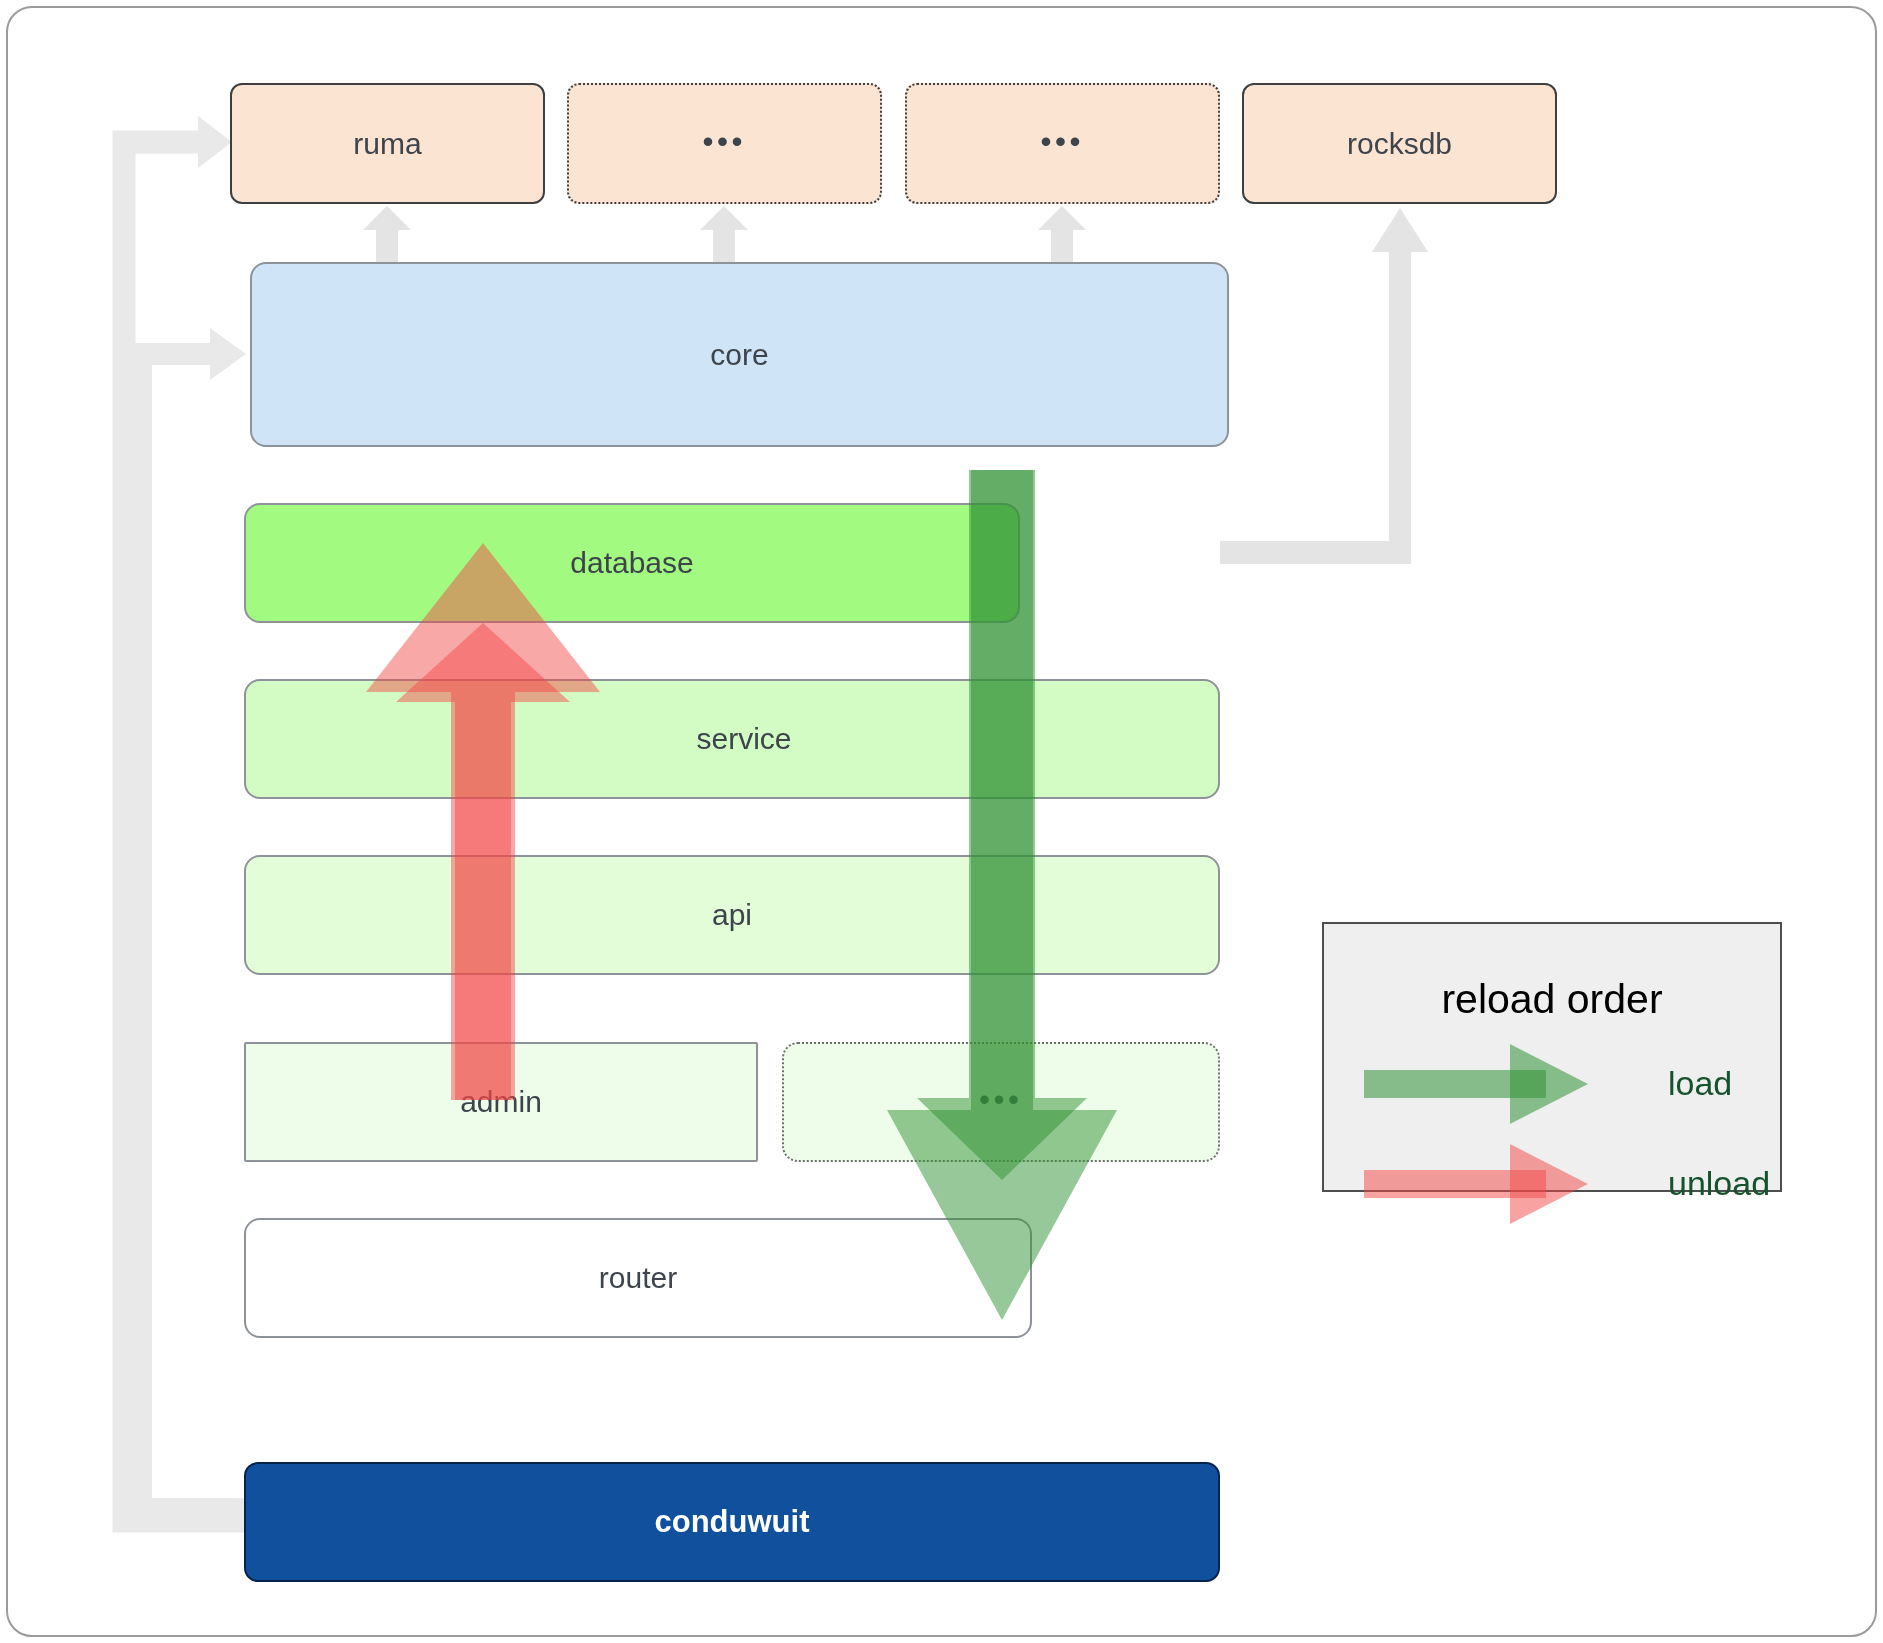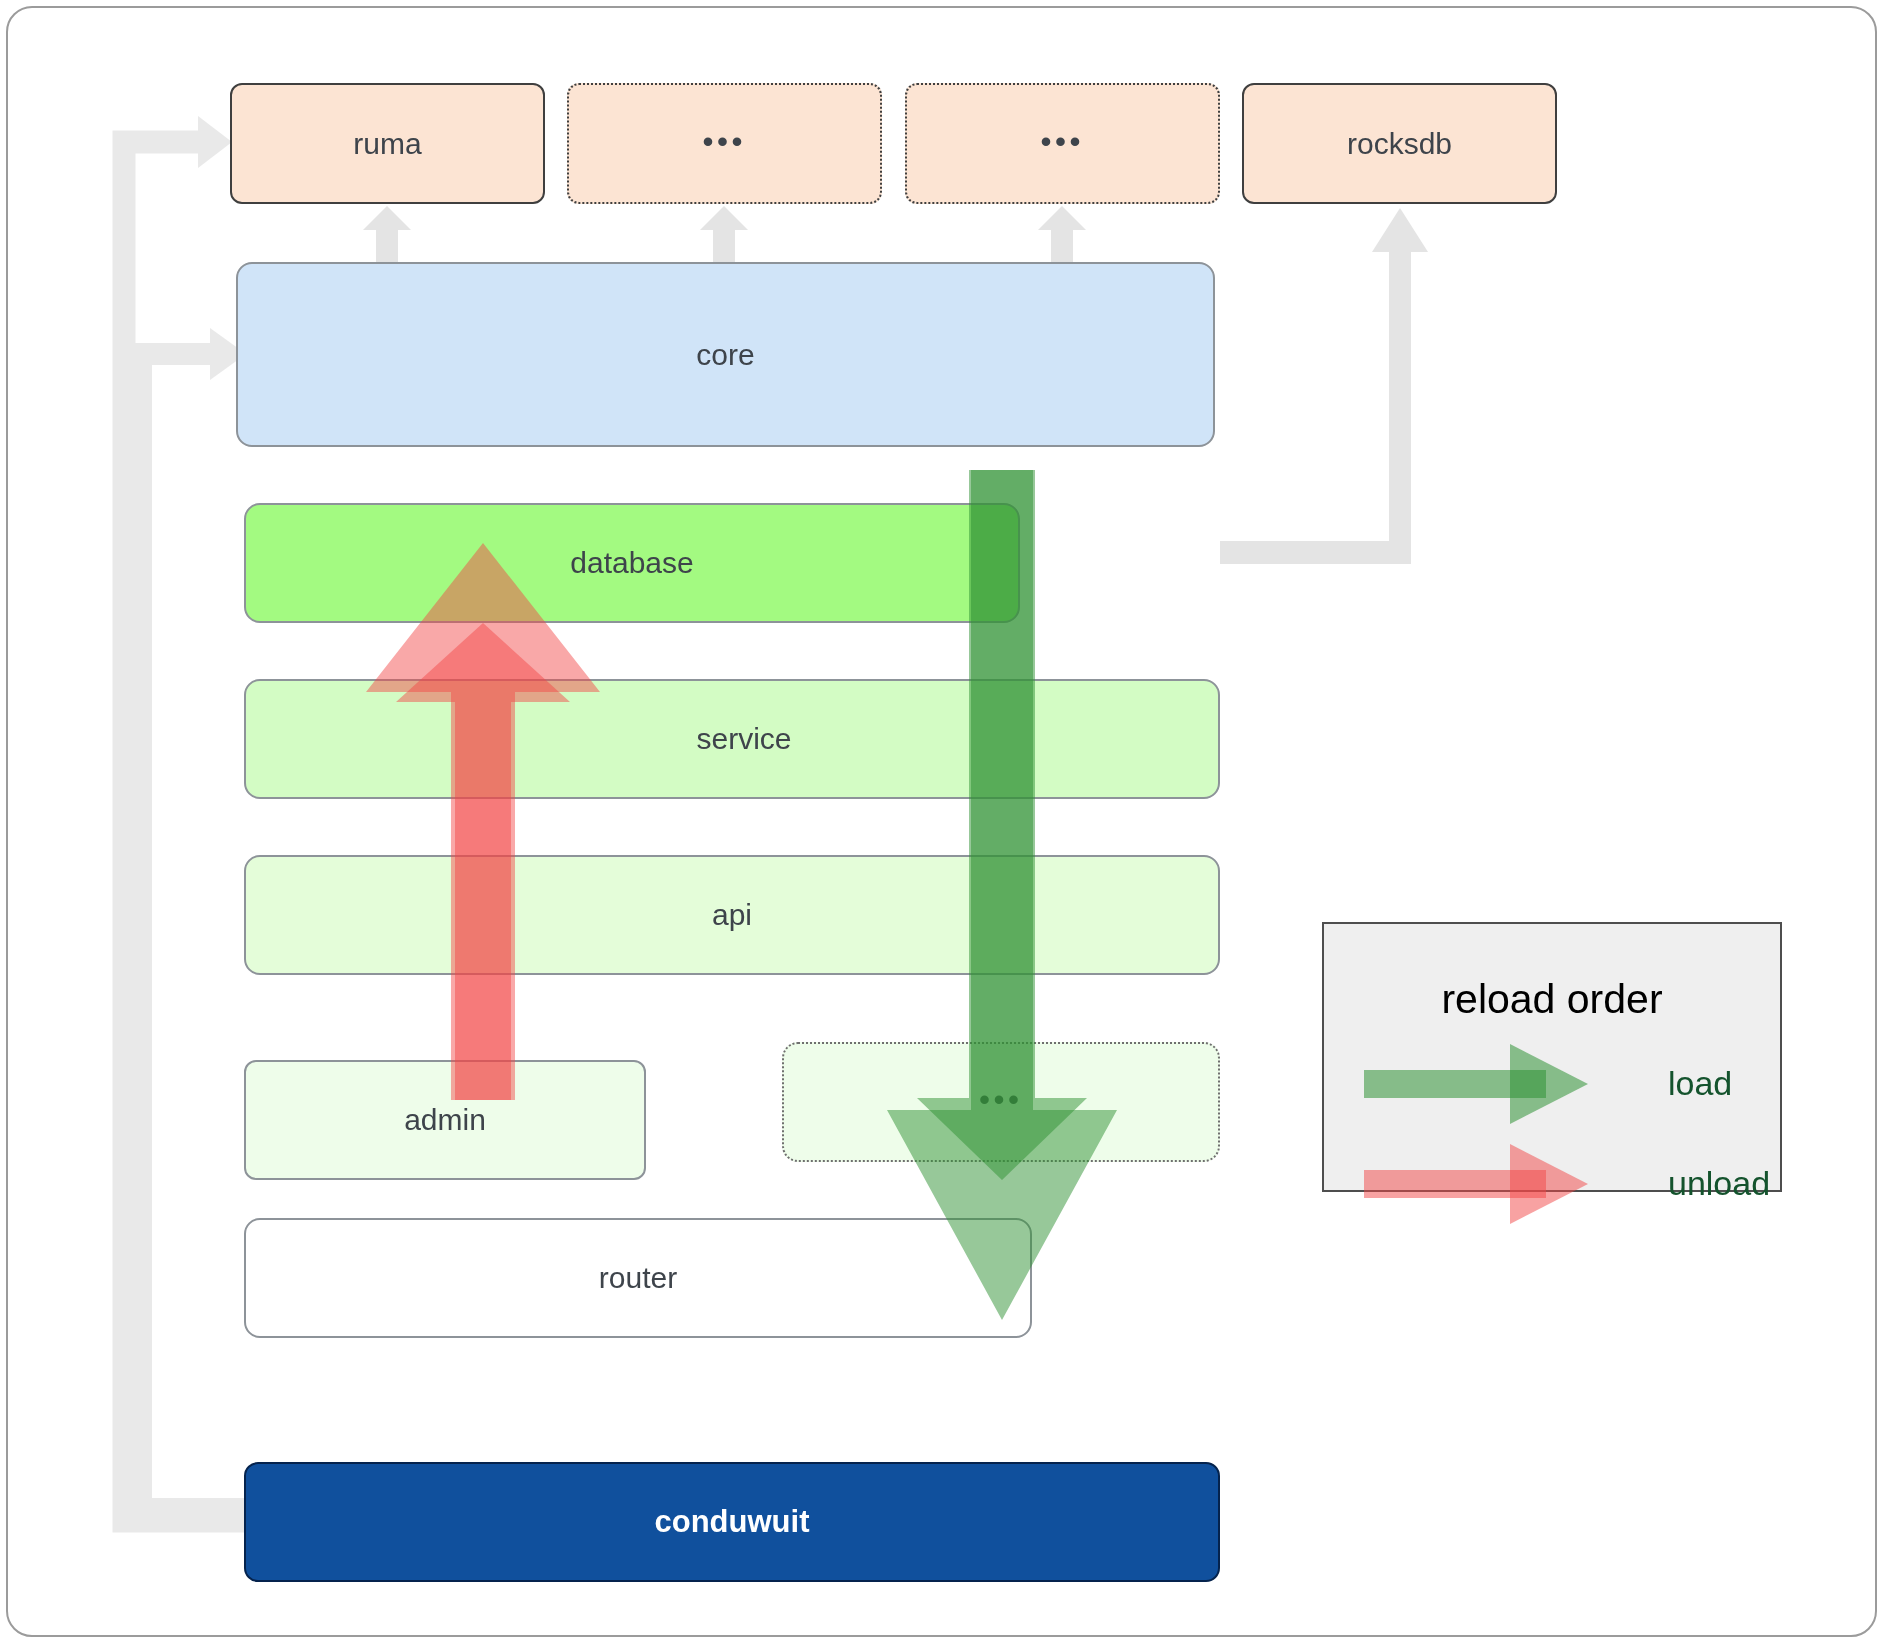--- a/index.html
+++ b/index.html
@@ -27,25 +27,25 @@
   .dots{font-size:30px;letter-spacing:4px;font-weight:700;transform:translateY(-2px);}
   .solid-dark{border:2.5px solid var(--box-border-dark);}
   .dotted-dark{border:2.5px dotted var(--box-border-dark);}
   .dotted-gray{border:2.5px dotted #6f6f6f;}
   .gray-border{border:2.5px solid var(--box-border-gray);}
 
   .box-ruma    {left:230px;top:83px;width:315px;height:121px;background:var(--peach);}
   .box-e1      {left:567px;top:83px;width:315px;height:121px;background:var(--peach);}
   .box-e2      {left:905px;top:83px;width:315px;height:121px;background:var(--peach);}
   .box-rocksdb {left:1242px;top:83px;width:315px;height:121px;background:var(--peach);}
-  .box-core    {left:236px;top:262px;width:979px;height:185px;background:var(--core-blue);border-radius:16px;}
+  .box-core    {left:250px;top:262px;width:979px;height:185px;background:var(--core-blue);border-radius:16px;}
   .box-database{left:244px;top:503px;width:776px;height:120px;background:var(--db-green);border-radius:16px;}
   .box-service {left:244px;top:679px;width:976px;height:120px;background:var(--service-green);border-radius:16px;padding-left:24px;}
   .box-api     {left:244px;top:855px;width:976px;height:120px;background:var(--api-green);border-radius:16px;}
-  .box-admin   {left:244px;top:1042px;width:402px;height:120px;background:var(--faint-green);border-radius:12px;margin-top:18px;}
+  .box-admin   {left:244px;top:1042px;width:514px;height:120px;background:var(--faint-green);border-radius:2px;}
   .box-e3      {left:782px;top:1042px;width:438px;height:120px;background:var(--faint-green);border-radius:16px;}
   .box-router  {left:244px;top:1218px;width:788px;height:120px;background:var(--router-white);border-radius:16px;}
   .box-conduwuit{left:244px;top:1462px;width:976px;height:120px;background:var(--conduwuit-blue);
     border:2.5px solid #05234d;border-radius:14px;color:#ffffff;font-weight:700;font-size:31px;}
 
   .legend{
     position:absolute;z-index:2;left:1322px;top:922px;width:460px;height:270px;
     background:var(--legend-bg);border:2.5px solid #4e4e4e;box-sizing:border-box;
   }
   .legend-title{

